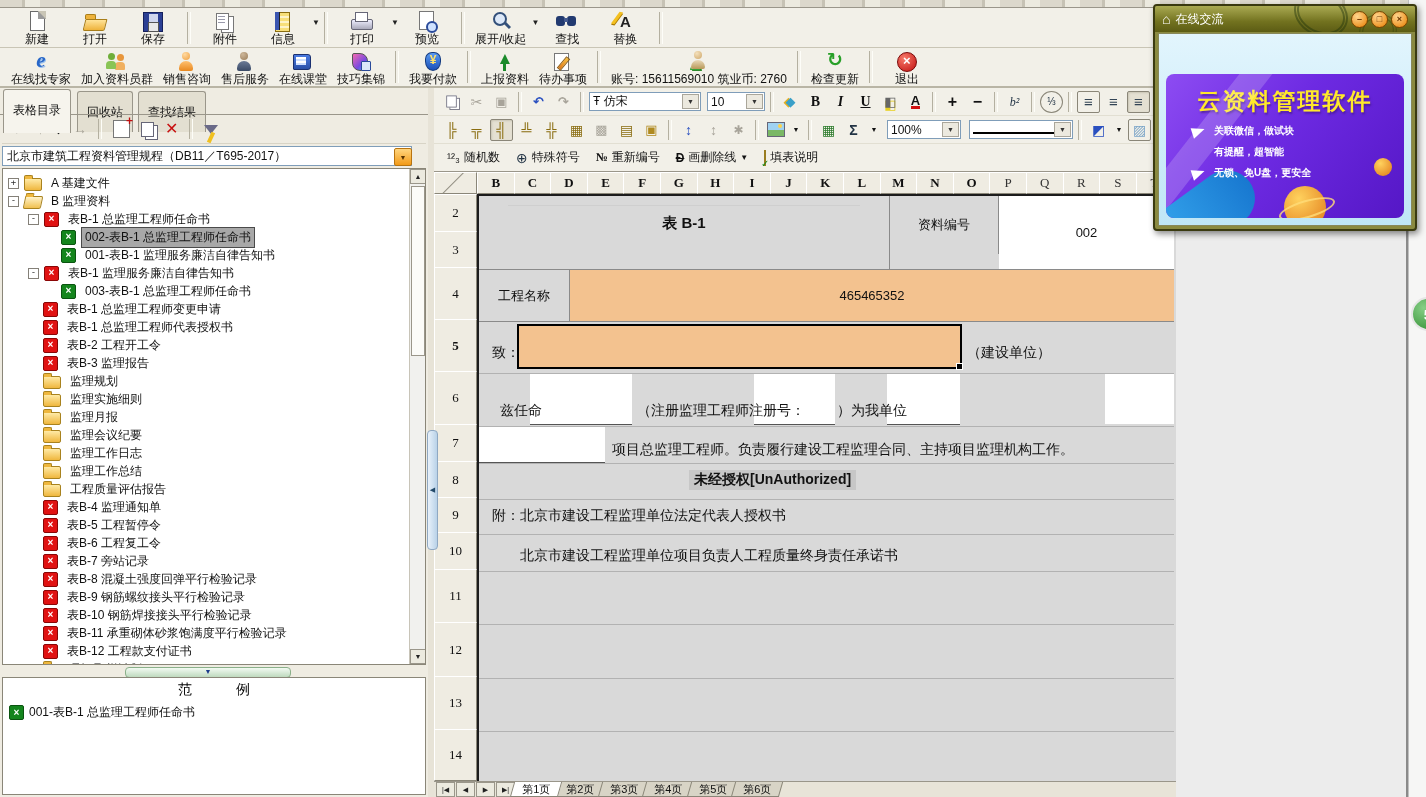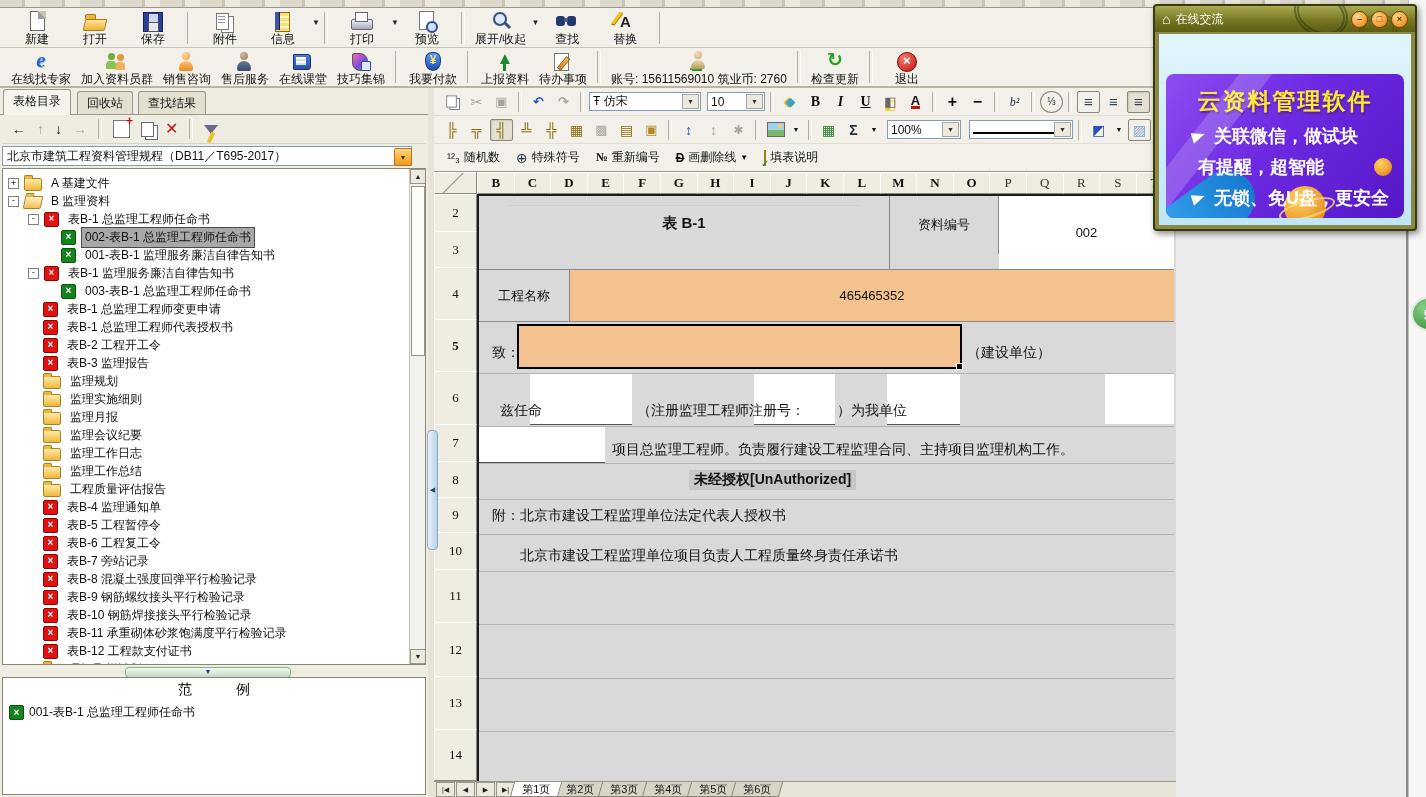--- a/index.html
+++ b/index.html
@@ -59,21 +59,21 @@
   .ic-upload::after{content:"";position:absolute;left:11px;top:13px;width:3px;height:8px;background:#1a8a2a}
   .ic-todo::before{content:"";position:absolute;left:4px;top:3px;width:13px;height:16px;background:#fff;border:1px solid #777}
   .ic-todo::after{content:"";position:absolute;left:11px;top:6px;width:3px;height:13px;background:linear-gradient(#f8c040,#e07818);transform:rotate(40deg);border:1px solid #8a5a10}
   .ic-account::before{content:"";position:absolute;left:8px;top:1px;width:8px;height:8px;border-radius:50%;background:radial-gradient(circle at 35% 30%,#f4e0bc,#cfa86a)}
   .ic-account::after{content:"";position:absolute;left:5px;top:10px;width:14px;height:9px;border-radius:7px 7px 2px 2px;background:linear-gradient(#e8d8b8,#b89858);box-shadow:-3px 3px 0 -2px #35a035,-1px 4px 0 -2px #2a8a2a}
   .ic-update i{top:-2px;color:#28a028;font-weight:bold;font-size:19px}
   .ic-exit::before{content:"";position:absolute;left:3px;top:2px;width:18px;height:18px;border-radius:50%;background:radial-gradient(circle at 35% 30%,#f87a6a,#c01010);border:1px solid #7a0808}
   .ic-exit i{top:3px;color:#fff;font-weight:bold;font-size:13px}
   
   .lp{left:0;top:88px;width:428px;height:709px;background:#efece2;border-right:1px solid #8a8678}
-  .lp-tab{position:absolute;top:3px;height:22px;padding:0 9px;line-height:22px;font-size:12px;
+  .lp-tab{position:absolute;top:3px;height:22px;padding:9px 9px;line-height:22px;font-size:12px;
      background:#e3dfd1;border:1px solid #9a968a;border-bottom:none;border-radius:3px 3px 0 0;cursor:default}
   .lp-tab.active{background:#f6f4ed;top:1px;height:25px;z-index:2}
   .lp-tabline{position:absolute;left:0;top:26px;width:428px;height:1px;background:#9a968a}
   .lp-tools{position:absolute;left:2px;top:27px;width:424px;height:29px;border-bottom:1px solid #d8d4c6;
      display:flex;align-items:center;gap:11px;padding-left:10px;box-sizing:border-box}
   .lt-ic{font-size:14px;font-weight:bold;line-height:1;cursor:default}
   .lt-sep{width:2px;height:20px;border-left:1px solid #b4b0a0;border-right:1px solid #fdfdf8}
   .ic-newform{width:15px;height:16px;background:#fff;border:1px solid #777;position:relative}
   .ic-newform::after{content:"+";position:absolute;right:-4px;top:-7px;color:#c01010;font-weight:bold;font-size:12px}
   .ic-copy2{width:11px;height:13px;background:#fff;border:1px solid #667;box-shadow:4px 3px 0 -1px #fff,4px 3px 0 0 #667}
@@ -189,24 +189,24 @@
      border:2px solid #ecd089;display:flex;align-items:center;gap:4px;padding:0 3px;box-sizing:border-box;
      color:#fff;font-weight:bold;font-size:12px;box-shadow:0 1px 2px rgba(0,0,0,.4);white-space:nowrap}
   .qq-pg{width:18px;height:18px;border-radius:50%;background:radial-gradient(circle at 50% 30%,#555,#000 70%);position:relative;flex:0 0 auto}
   .qq-pg::before{content:"";position:absolute;left:4px;top:7px;width:10px;height:9px;border-radius:50% 50% 45% 45%;background:#fff}
   .qq-pg::after{content:"";position:absolute;left:4px;top:6px;width:10px;height:2px;background:#e01010;border-radius:2px}
   .banner{position:absolute;left:7px;right:7px;top:40px;bottom:7px;border-radius:8px;overflow:hidden;color:#fff;
      background:linear-gradient(128deg,#8d4cf2 0%,#6d2ae2 45%,#5517c6 100%)}
   .banner::before{content:"";position:absolute;left:30px;top:-40px;width:26px;height:200px;background:rgba(255,255,255,.18);transform:rotate(38deg)}
   .bn-title{text-align:center;font-size:23px;font-weight:bold;color:#ffe92a;margin-top:12px;letter-spacing:2px;
      text-shadow:1px 2px 2px rgba(60,20,120,.6)}
-  .bn-line{display:flex;align-items:center;font-size:18px;font-weight:bold;margin:7px 0 0 26px;position:relative;z-index:2}
+  .bn-line{display:flex;align-items:center;font-size:10px;font-weight:bold;margin:7px 0 0 26px;position:relative;z-index:2}
   .plane{width:0;height:0;border-style:solid;border-width:5px 0 6px 13px;border-color:transparent transparent transparent #fff;
      margin-right:9px;transform:rotate(-18deg);flex:0 0 auto}
-  .bn-line.noicon{margin-left:32px}
+  .bn-line.noicon{margin-left:48px}
   .planet{position:absolute;border-radius:50%;background:radial-gradient(circle at 35% 30%,#ffd25e,#e07818)}
   .pl1{left:118px;bottom:-10px;width:42px;height:42px}
   .pl1::after{content:"";position:absolute;left:-6px;top:14px;width:54px;height:14px;border:2px solid rgba(255,220,120,.8);border-radius:50%;transform:rotate(-16deg)}
   .pl2{right:12px;bottom:42px;width:18px;height:18px}
   .bs{position:absolute;left:-34px;bottom:-30px;width:130px;height:56px;border-radius:28px;background:linear-gradient(90deg,#3cb0f4,#1878d0);transform:rotate(-36deg)}
 </style>
 </head>
 <body>
 
 <div class="abs top-strip"></div>

